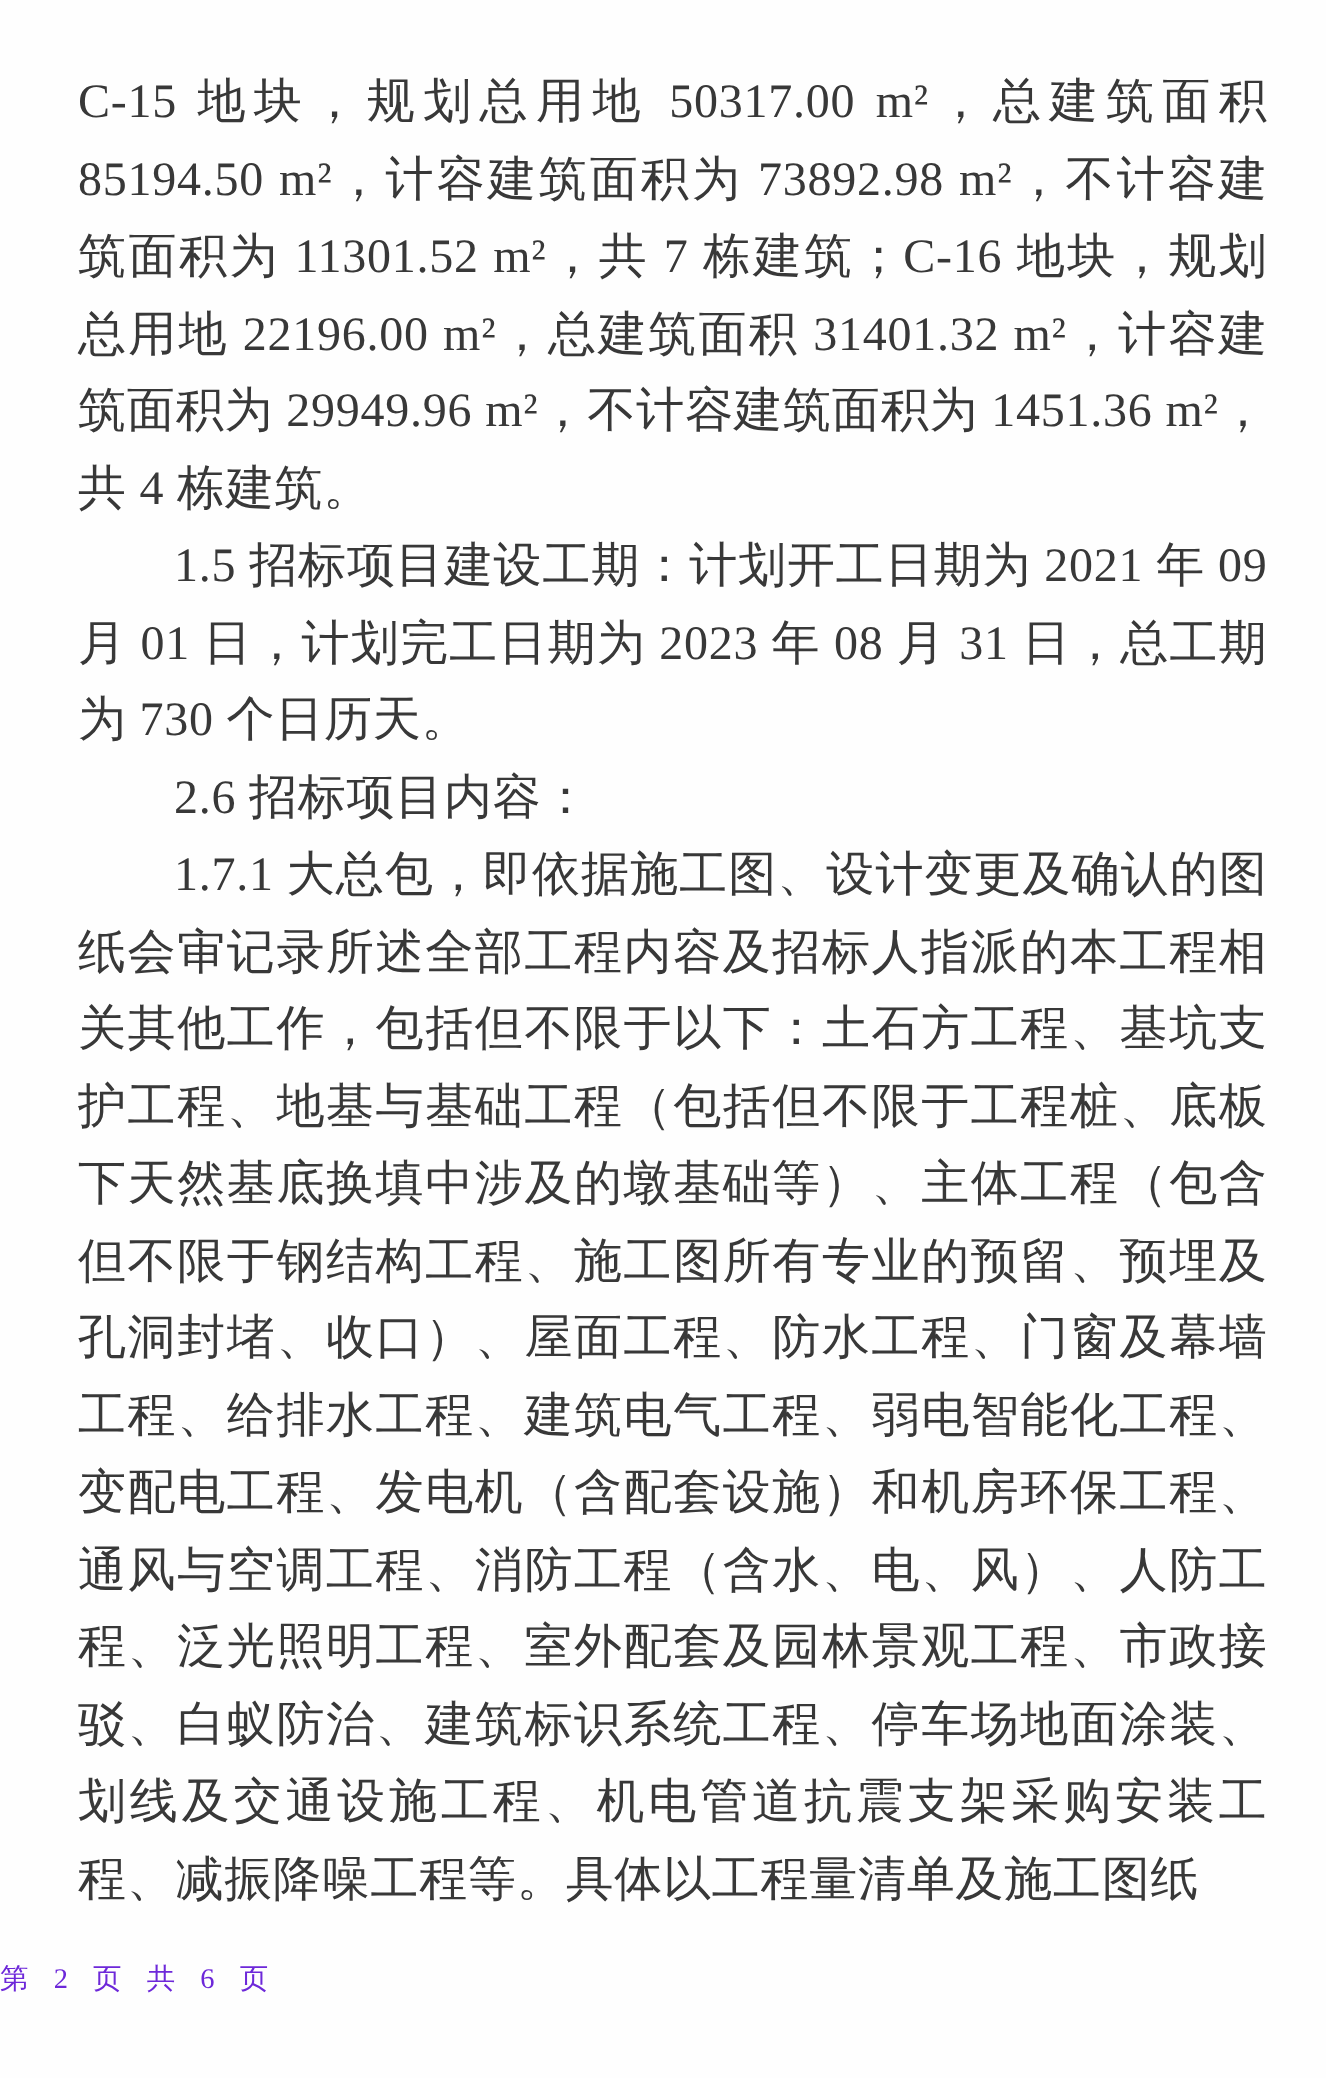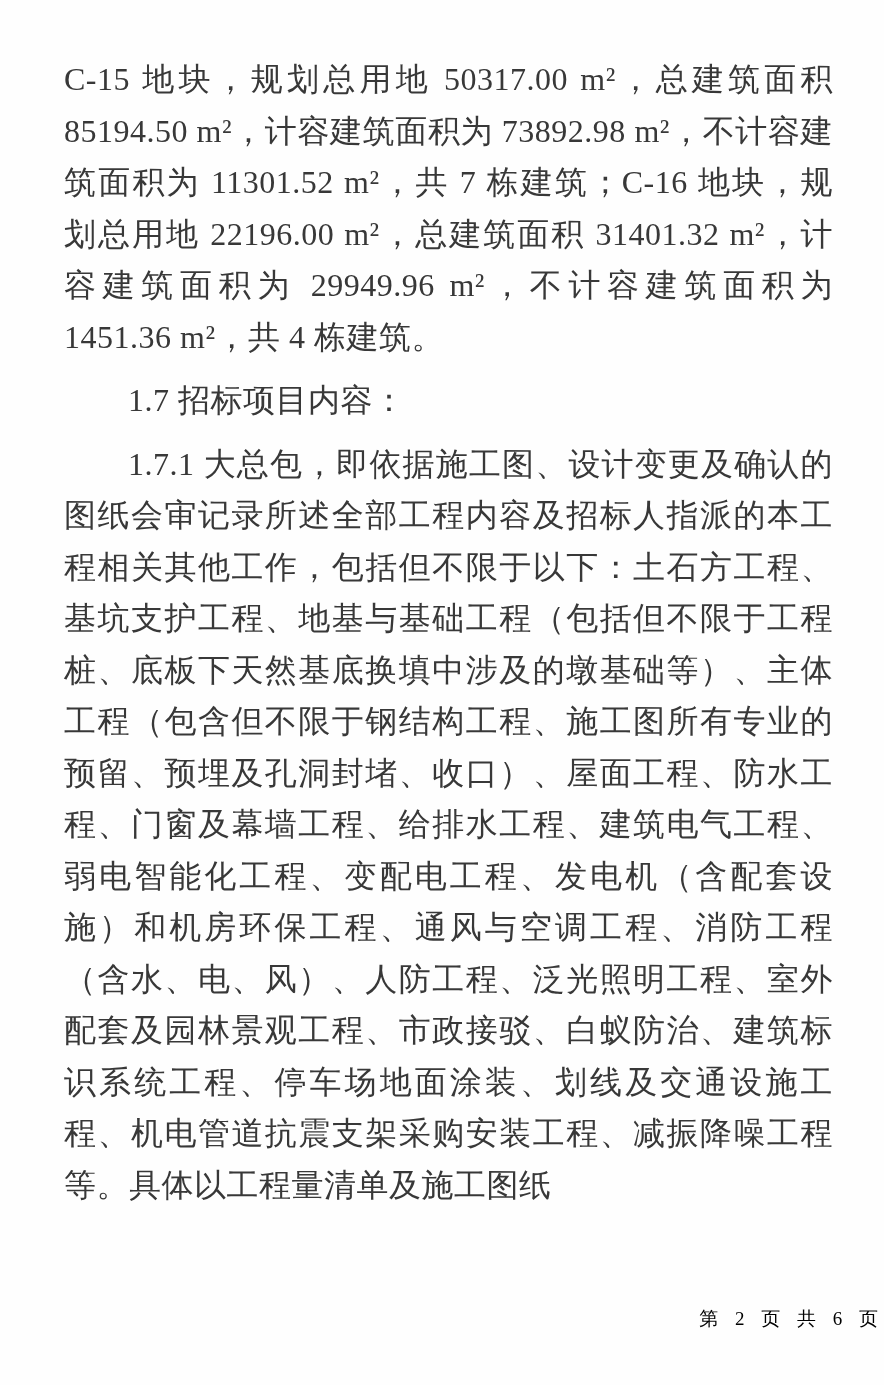--- a/index.html
+++ b/index.html
@@ -22,41 +22,42 @@
     left: 52px;
     right: 39px;
     top: 42px;
     font-size: 32px;
     line-height: 51.5px;
     text-align: justify;
     text-justify: inter-ideograph;
     letter-spacing: 0.5px;
   }
   .content p {
-    margin: 12px;
+    margin: 0;
     padding: 0;
   }
   .content p.indent {
     text-indent: 2em;
   }
   .footer {
     position: absolute;
     left: 0;
     right: 0;
     top: 1306px;
-    text-align: right;
+    text-align: left;
     font-size: 19px;
     letter-spacing: 6px;
-    color: #000000;
+    color: #6d28d9;
   }
 </style>
 </head>
 <body>
 
 <div class="page">
   <div class="content">
     <p>C-15 地块，规划总用地 50317.00 m²，总建筑面积 85194.50 m²，计容建筑面积为 73892.98 m²，不计容建筑面积为 11301.52 m²，共 7 栋建筑；C-16 地块，规划总用地 22196.00 m²，总建筑面积 31401.32 m²，计容建筑面积为 29949.96 m²，不计容建筑面积为 1451.36 m²，共 4 栋建筑。</p>
-    <p class="indent">1.7 招标项目内容：</p>
+    <p class="indent">1.5 招标项目建设工期：计划开工日期为 2021 年 09 月 01 日，计划完工日期为 2023 年 08 月 31 日，总工期为 730 个日历天。</p>
+    <p class="indent">2.6 招标项目内容：</p>
     <p class="indent">1.7.1 大总包，即依据施工图、设计变更及确认的图纸会审记录所述全部工程内容及招标人指派的本工程相关其他工作，包括但不限于以下：土石方工程、基坑支护工程、地基与基础工程（包括但不限于工程桩、底板下天然基底换填中涉及的墩基础等）、主体工程（包含但不限于钢结构工程、施工图所有专业的预留、预埋及孔洞封堵、收口）、屋面工程、防水工程、门窗及幕墙工程、给排水工程、建筑电气工程、弱电智能化工程、变配电工程、发电机（含配套设施）和机房环保工程、通风与空调工程、消防工程（含水、电、风）、人防工程、泛光照明工程、室外配套及园林景观工程、市政接驳、白蚁防治、建筑标识系统工程、停车场地面涂装、划线及交通设施工程、机电管道抗震支架采购安装工程、减振降噪工程等。具体以工程量清单及施工图纸</p>
   </div>
 
   <div class="footer">第 2 页 共 6 页</div>
 </div>
 
 </body></html>

